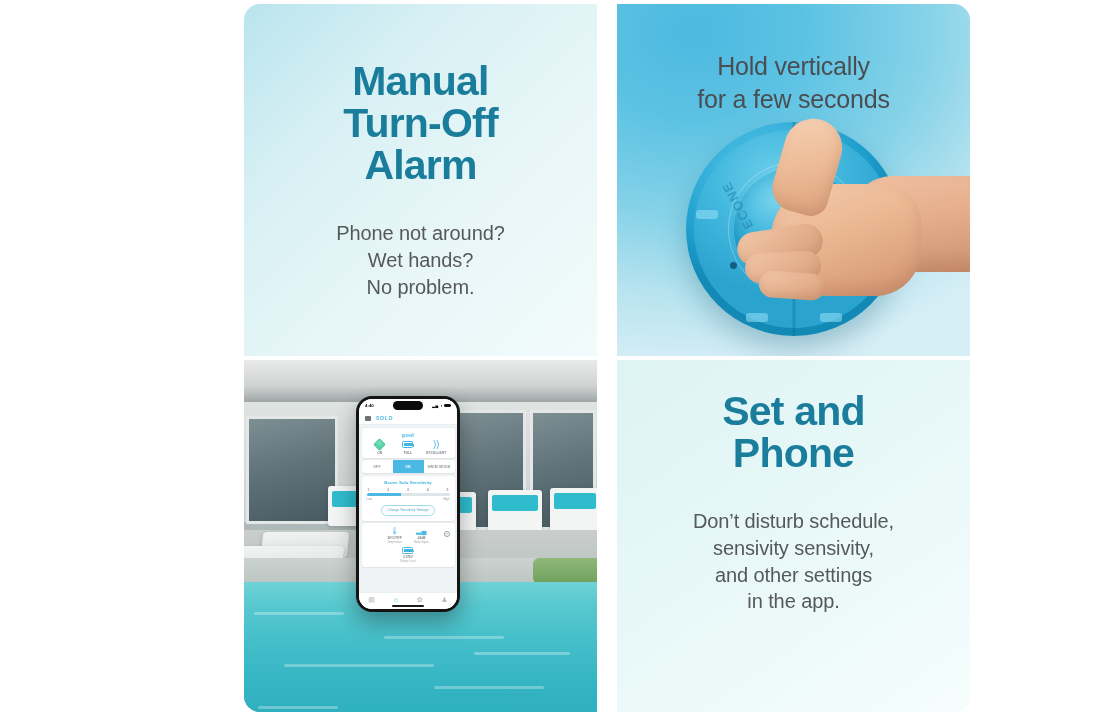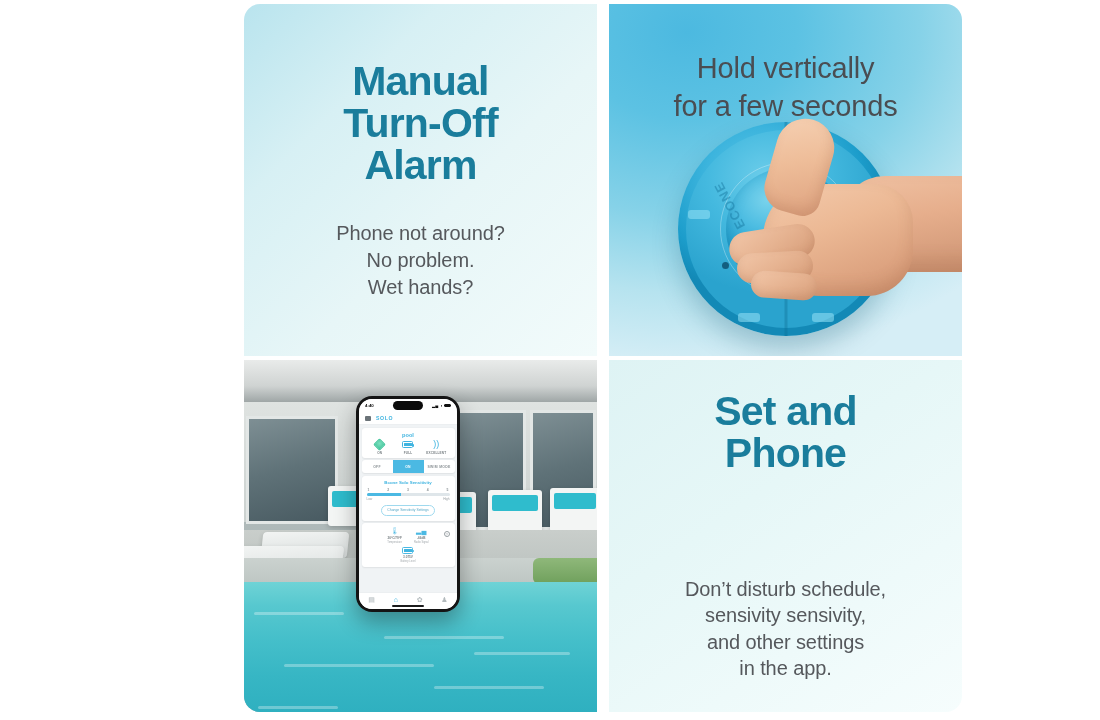--- a/index.html
+++ b/index.html
@@ -14,21 +14,21 @@
     width: 1100px; height: 720px;
     background: #ffffff;
   }
   .grid {
     position: absolute;
     left: 196px; top: 4px;
     width: 708px; height: 712px;
     display: grid;
     grid-template-columns: 353px 353px;
     grid-template-rows: 352px 352px;
-    gap: 4px 12px;
+    gap: 4px 20px;
     padding-left: 48px;
   }
   .panel { position: relative; overflow: hidden; }
 
   
   .p-tl { border-radius: 16px 0 0 0; }
   .p-tr { border-radius: 0 16px 0 0; }
   .p-bl { border-radius: 0 0 0 16px; }
   .p-br { border-radius: 0 0 16px 0; }
 
@@ -58,21 +58,21 @@
 
   
   .p-tr {
     background:
       radial-gradient(120% 95% at 22% 8%, #4cb9e0 0%, #5cc2e3 26%, #86d2e8 55%, #b6e3ef 78%, #d6eef6 100%);
   }
   .photo-caption {
     position: absolute; left: 0; right: 0; top: 46px;
     text-align: center;
     color: #4a4d52;
-    font-size: 29px;
+    font-size: 25px;
     line-height: 1.3;
     letter-spacing: -0.2px;
     z-index: 6;
   }
   
   .device-wrap {
     position: absolute; left: 50%; top: 118px;
     transform: translateX(-50%);
     width: 216px; height: 214px;
     z-index: 2;
@@ -355,40 +355,40 @@
   .tab-ic.active { color: #4bb9e3; }
   .home-indicator {
     position: absolute; left: 50%; bottom: 2.5px; transform: translateX(-50%);
     width: 32px; height: 1.6px; border-radius: 2px; background: #1b1b1b;
   }
 
   
   .p-br {
     background: linear-gradient(145deg, #def3f4 0%, #e6f7f7 40%, #eefafa 70%, #f6fdfd 100%);
     display: flex; flex-direction: column;
-    align-items: center; justify-content: space-between;
+    align-items: center; justify-content: flex-start;
     padding: 30px 22px;
   }
 </style>
 </head>
 <body>
 
 <div class="stage">
   <div class="grid">
 
     <div class="panel p-tl">
       <div class="headline">
         <div>Manual</div>
         <div>Turn-Off</div>
         <div>Alarm</div>
       </div>
       <div class="subline">
         <div>Phone not around?</div>
+        <div>Wet hands?</div>
         <div>No problem.</div>
-        <div>Wet hands?</div>
       </div>
     </div>
 
     <div class="panel p-tr">
       <div class="photo-caption">
         <div>Hold vertically</div>
         <div>for a few seconds</div>
       </div>
 
       <div class="device-wrap">

